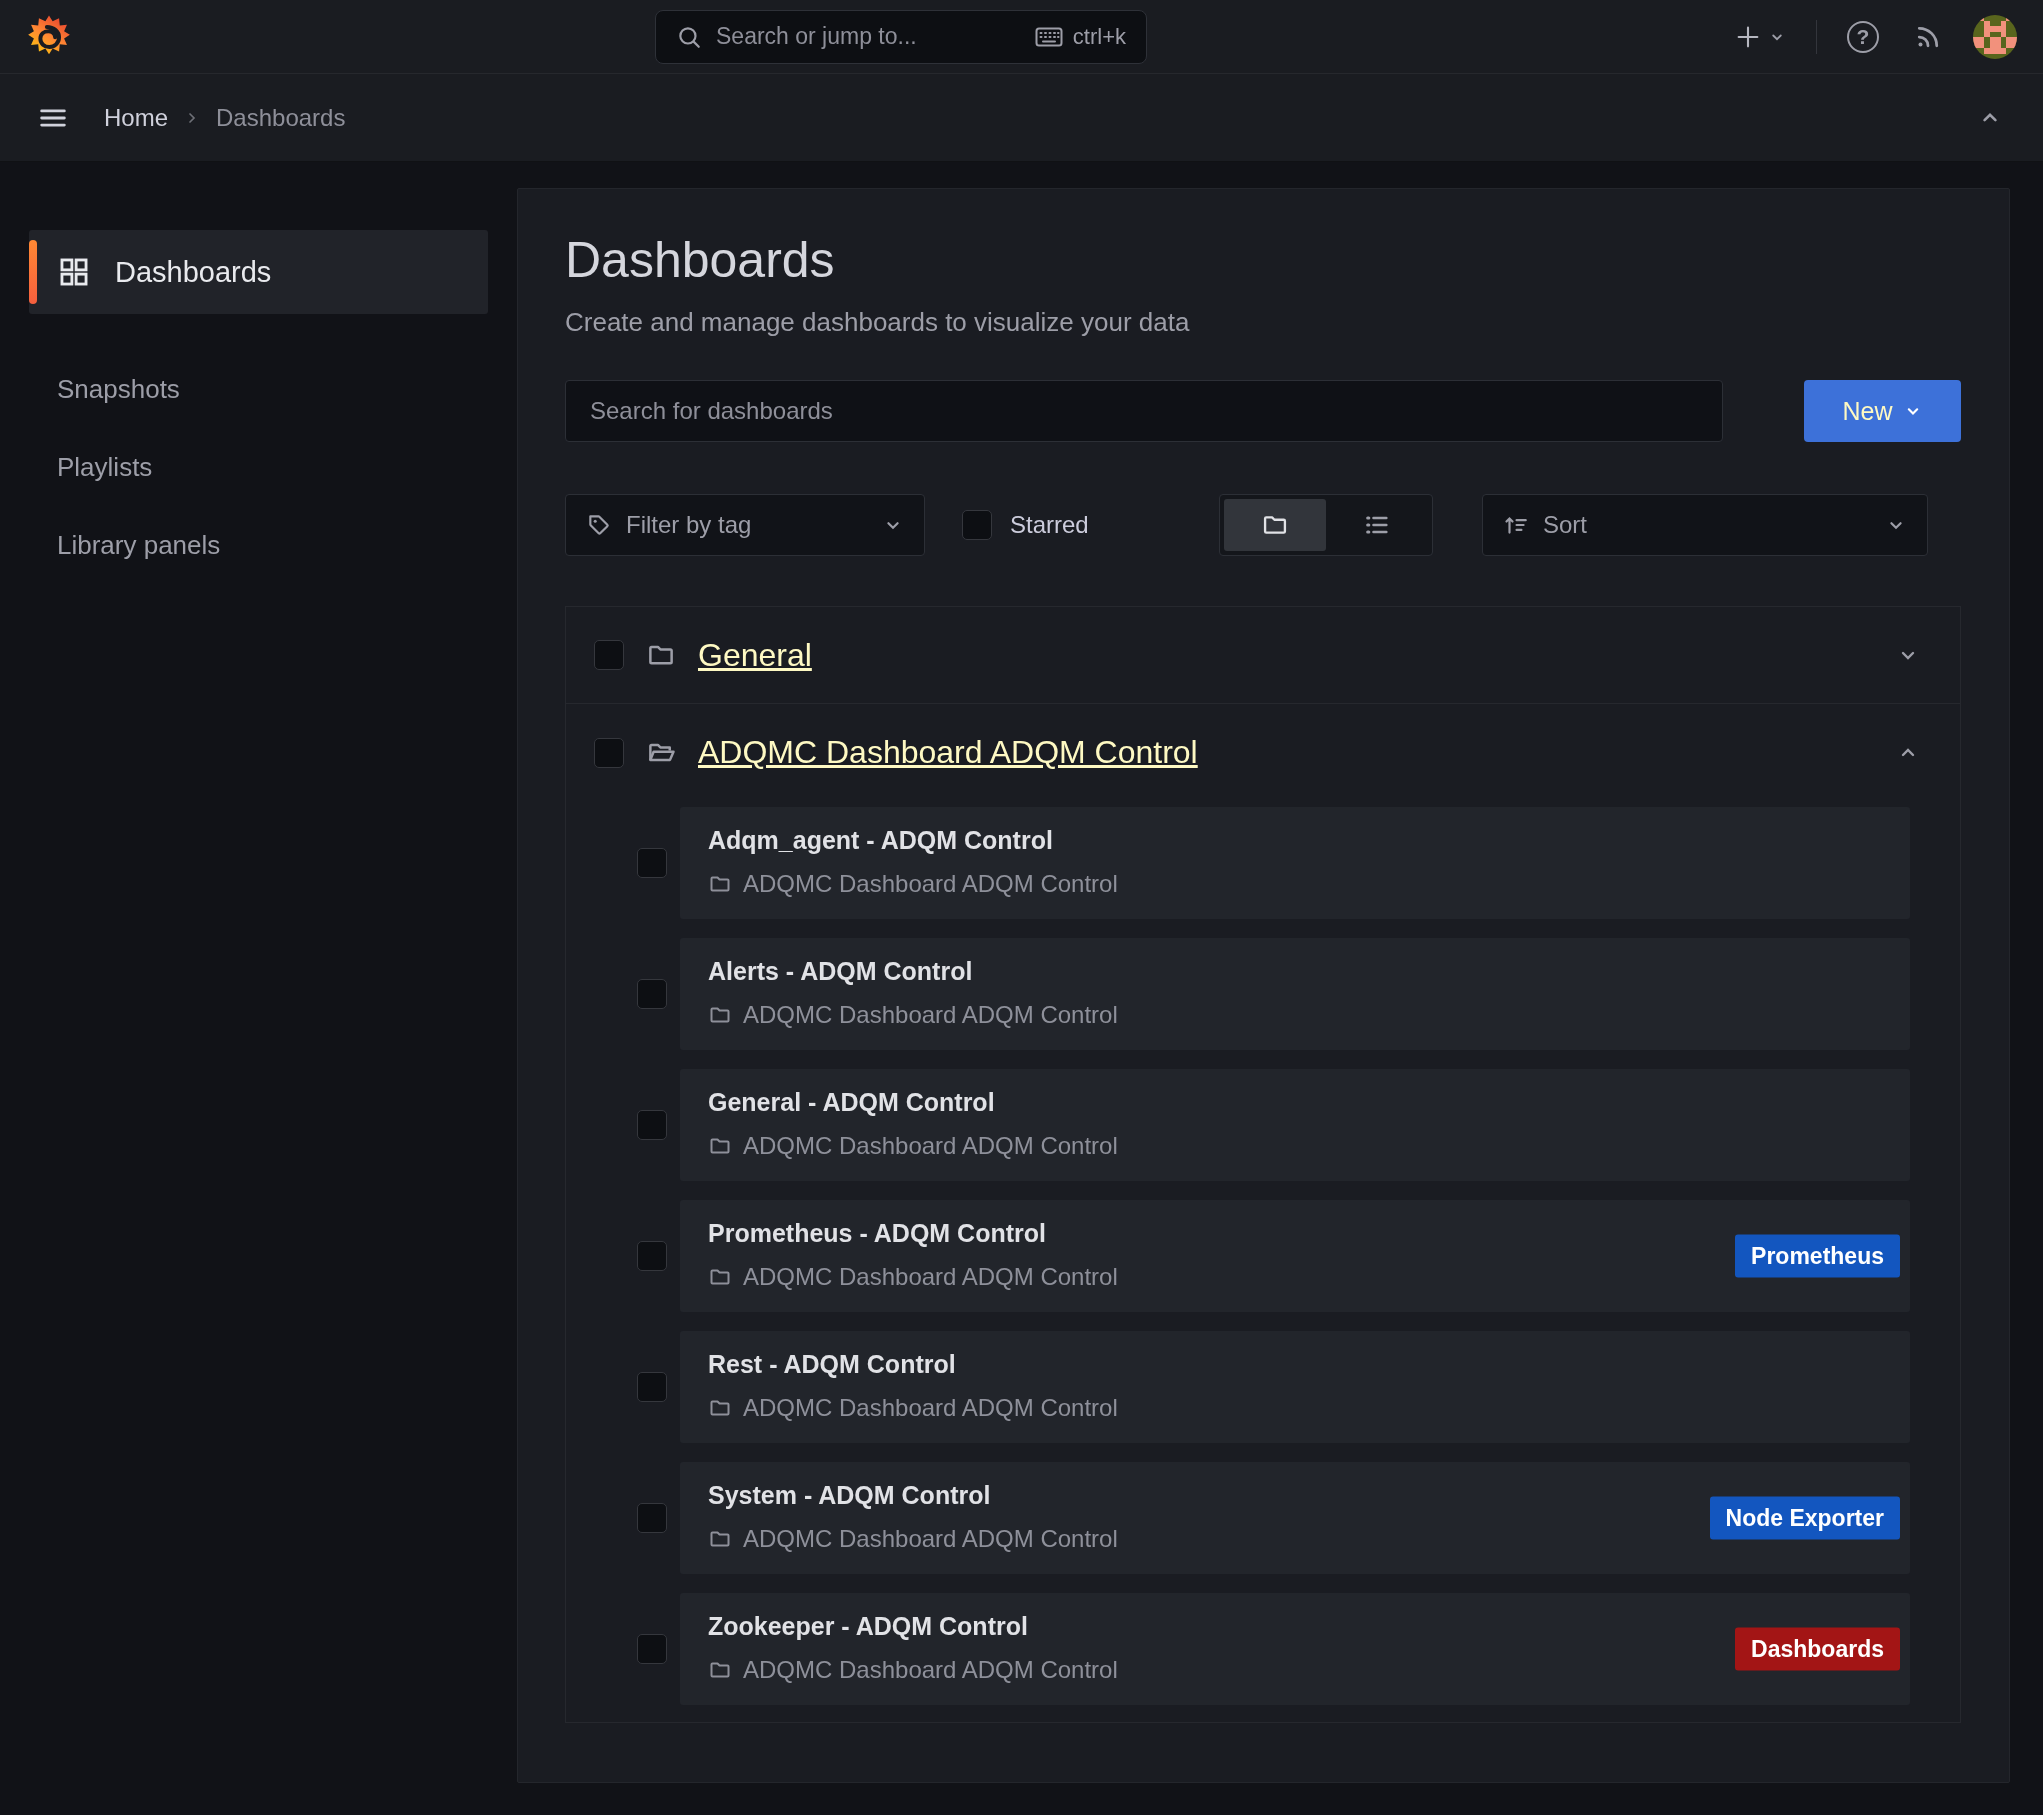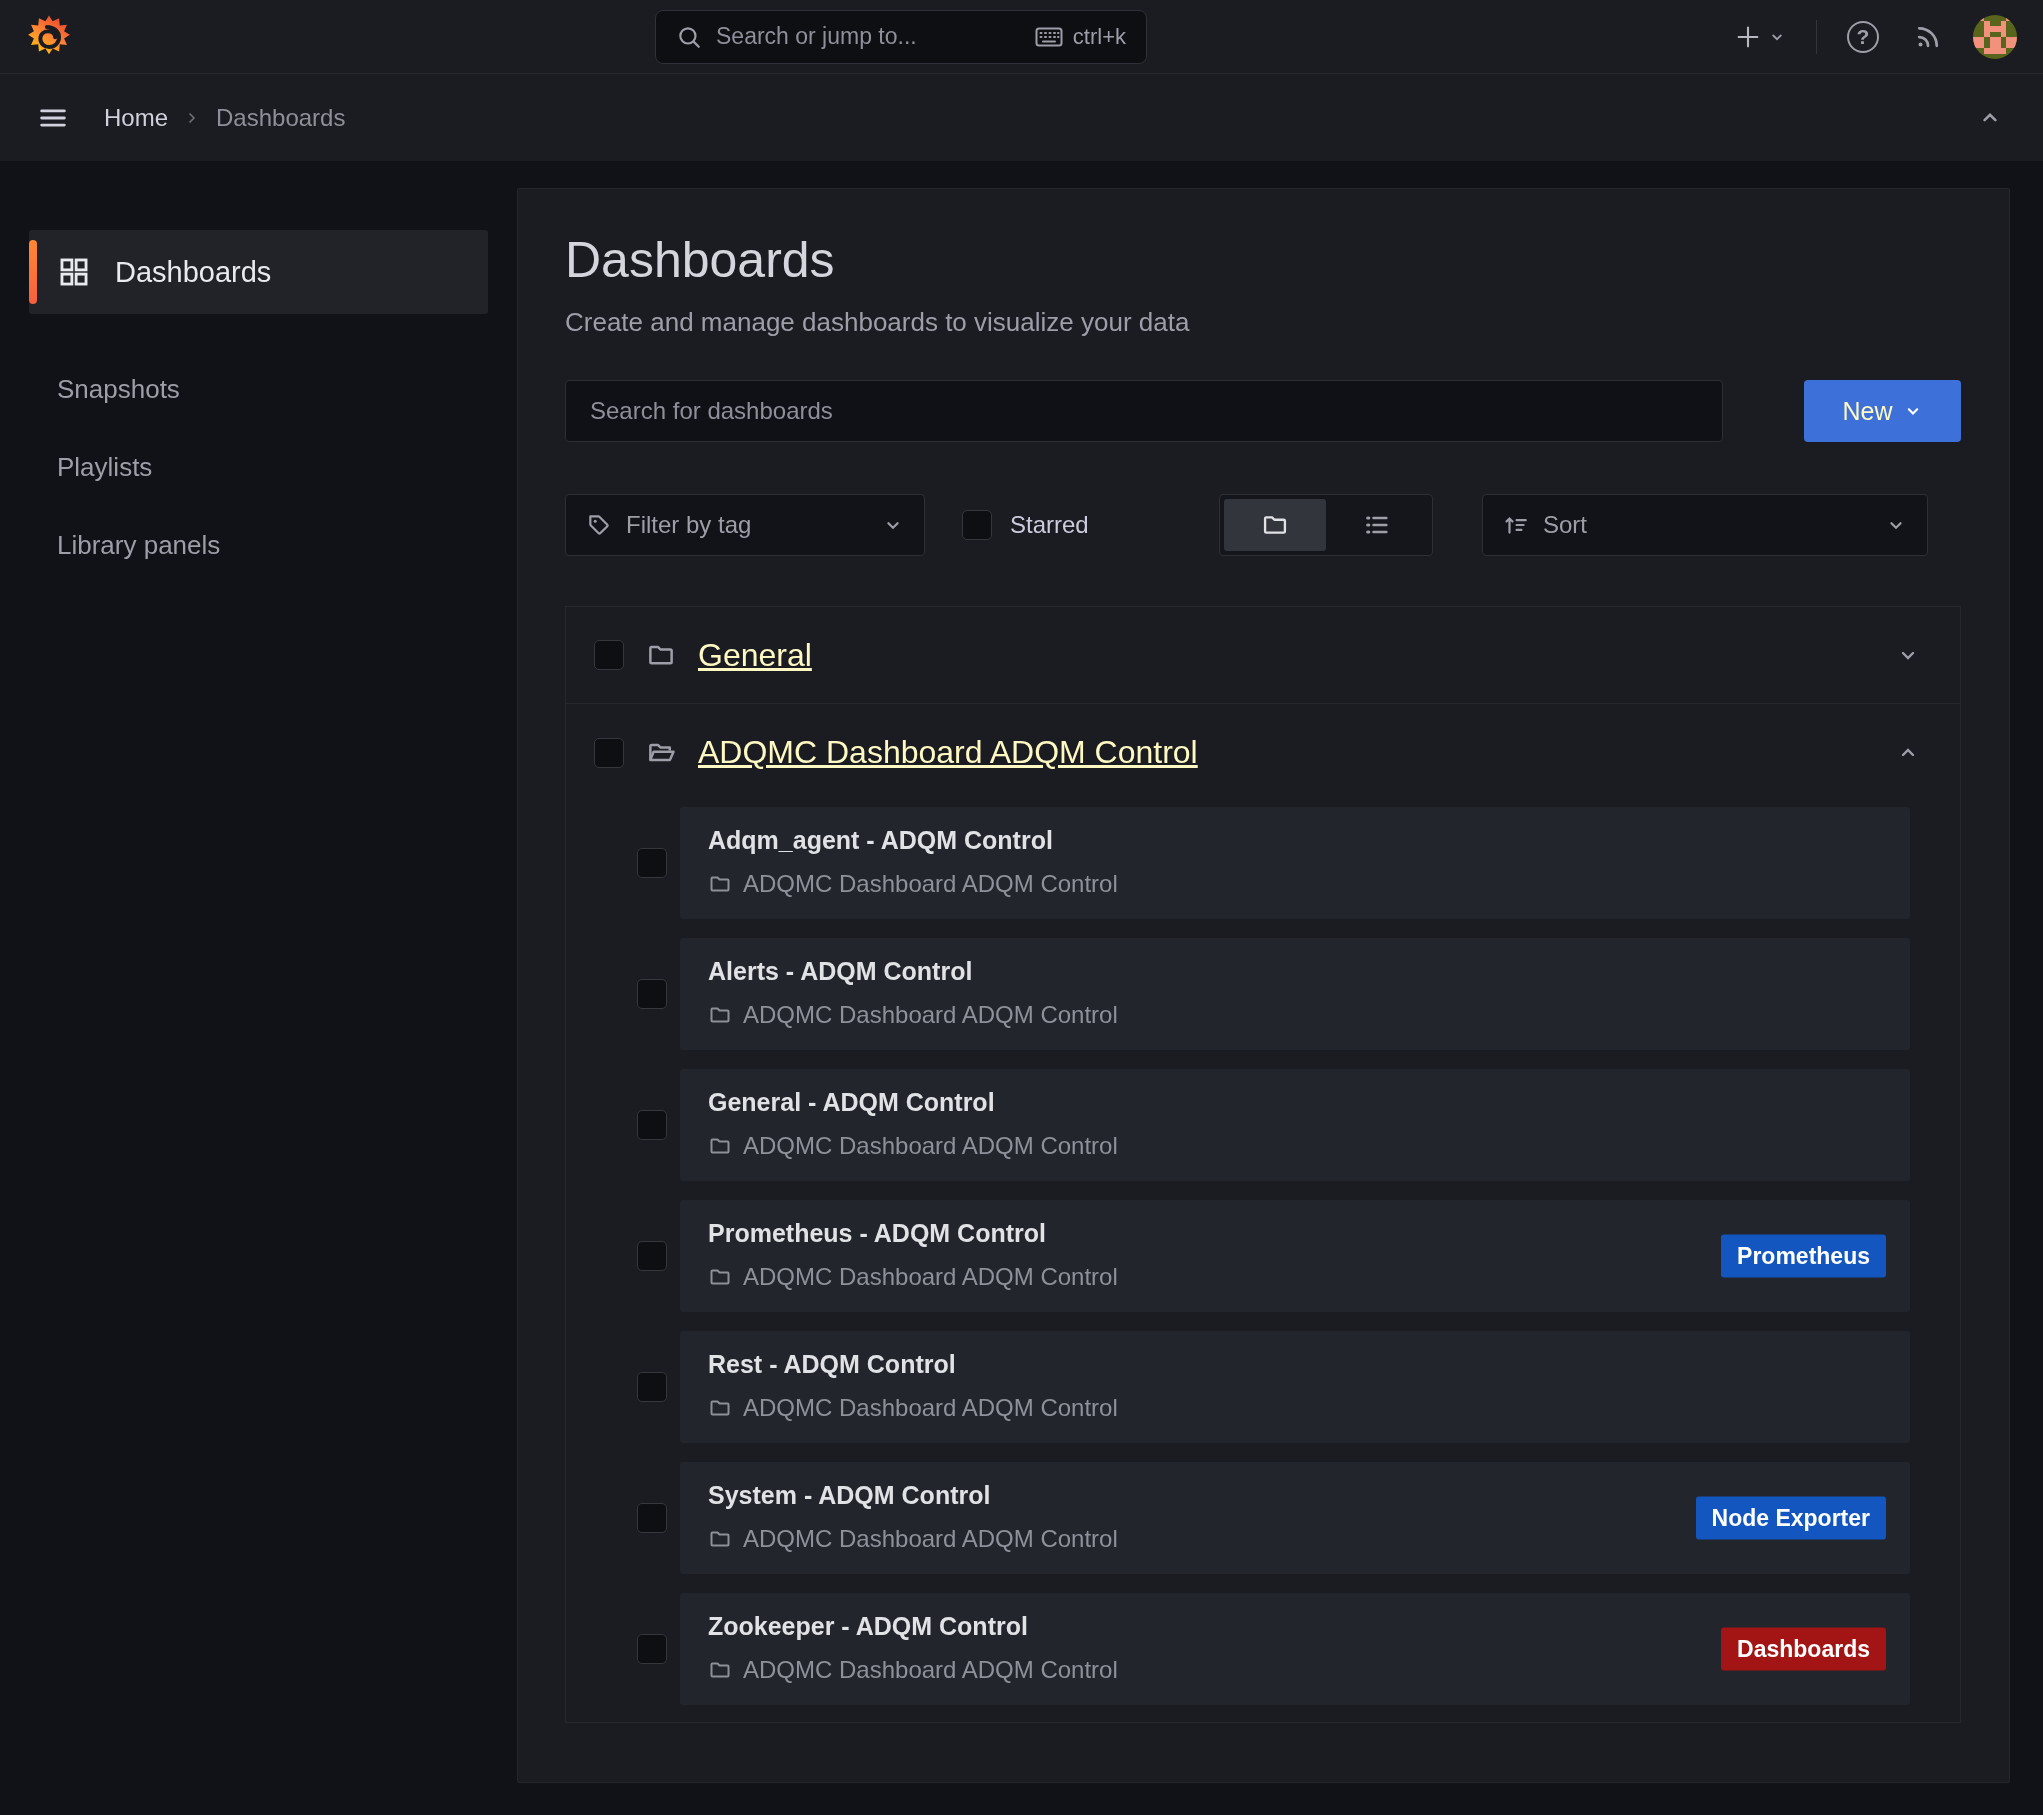--- a/index.html
+++ b/index.html
@@ -186,21 +186,21 @@
     flex: 1; height: 112px;
     background: #22252b;
     border-radius: 3px;
     position: relative;
     padding: 19px 28px;
     cursor: pointer;
   }
   .card .title { font-size: 25px; font-weight: 600; color: #e1e2e6; }
   .card .subrow { margin-top: 15px; display: flex; align-items: center; gap: 11px; color: #8e909a; font-size: 24px; }
   .badge {
-    position: absolute; right: 24px; top: 50%; transform: translateY(-50%);
+    position: absolute; right: 10px; top: 50%; transform: translateY(-50%);
     padding: 8px 16px;
     border-radius: 3px;
     color: #ffffff; font-size: 23px; font-weight: 600;
     cursor: pointer;
   }
 </style>
 </head>
 <body>
 
 <header class="topnav">

